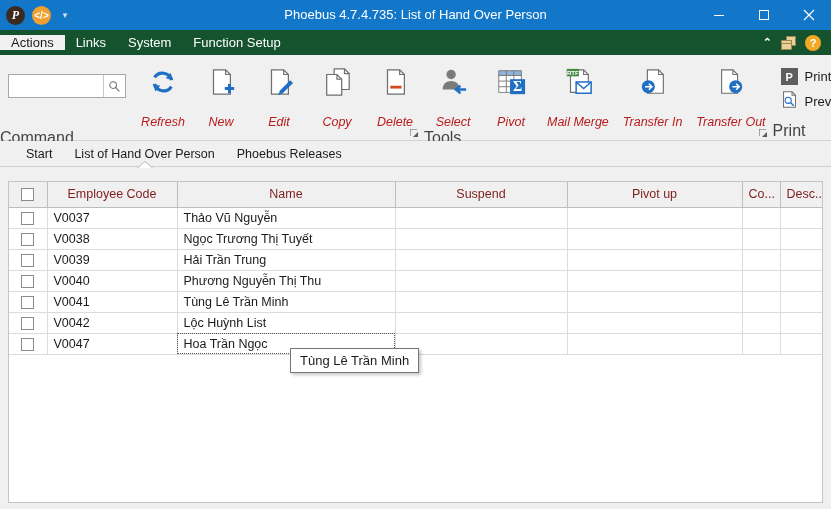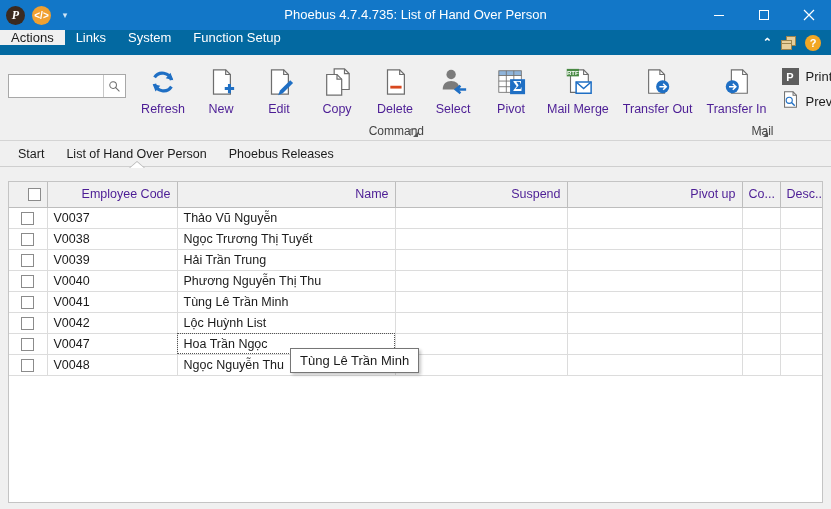--- a/index.html
+++ b/index.html
@@ -41,23 +41,23 @@
     width: 45px; height: 30px;
     display: flex; align-items: center; justify-content: center;
     color: #ffffff;
   }
   .wc svg { display: block; }
 
   
   .menubar {
     position: relative;
     height: 25px;
-    background: #0369a1;
+    background: #14532d;
     display: flex;
-    align-items: flex-start;
+    align-items: center;
   }
   .menu-tab {
     padding: 0 11px;
     display: flex; align-items: center;
     font-size: 13px; color: #ffffff;
   }
   .menu-tab.active { background: #f0f0f0; color: #1b1b1b; }
   .menubar-right {
     position: absolute; right: 4px; top: 0; height: 25px;
     display: flex; align-items: center; gap: 9px; padding-right: 6px;
@@ -85,39 +85,39 @@
     position: relative;
     height: 86px;
     background: #f0f0f0;
     border-bottom: 1px solid #d4d4d4;
     display: flex;
     align-items: stretch;
   }
   .rgroup { position: relative; display: flex; flex-direction: column; }
   .rgroup-body { flex: 1; display: flex; align-items: flex-start; padding-top: 5px; }
   .rgroup-label {
-    height: 18px; line-height: 18px; text-align: right;
-    font-size: 12px; color: #444444; position: relative;
+    height: 18px; line-height: 18px; text-align: left;
+    font-size: 16px; color: #444444; position: relative;
   }
   .rgroup-sep {
     width: 1px; background: #d6d6d6; margin: 4px 0 20px 0;
   }
   .dlg-launcher {
     position: absolute; right: 5px; bottom: 2px;
     width: 9px; height: 9px; color: #5a5a5a;
   }
   .dlg-launcher svg { display: block; }
 
   .rbtn {
     width: 58px;
     display: flex; flex-direction: column; align-items: center;
     padding-top: 3px;
   }
   .rbtn .ico { height: 38px; display: flex; align-items: center; justify-content: center; }
-  .rbtn .lbl { font-size: 12.5px; color: #4c1d95; margin-top: 1px; white-space: nowrap; }
+  .rbtn .lbl { font-size: 12.5px; color: #b91c1c; margin-top: 14px; white-space: nowrap; font-style: italic; }
   .rbtn.wide { width: auto; padding: 3px 7px 0 7px; }
 
   .searchbox {
     margin: 14px 8px 0 8px;
     width: 118px; height: 24px;
     background: #ffffff; border: 1px solid #a8a8a8;
     display: flex; align-items: stretch;
   }
   .searchbox input {
     flex: 1; border: 0; outline: none; padding: 0 4px;
@@ -139,21 +139,21 @@
     display: flex; align-items: center; justify-content: center;
   }
 
   
   .crumbbar {
     position: relative;
     height: 26px;
     background: #f0f0f0;
     border-bottom: 1px solid #cfcfcf;
     display: flex; align-items: center;
-    padding-left: 7px;
+    padding-left: 15px;
   }
   .crumb {
     position: relative;
     font-size: 12.5px; color: #1b1b1b;
     padding: 0 11px;
     height: 26px; line-height: 26px;
   }
   .crumb.active::after {
     content: "";
     position: absolute; left: 50%; bottom: -1px; transform: translateX(-50%);
@@ -177,22 +177,22 @@
     background: #ffffff;
     border: 1px solid #c4c4c4;
     overflow: hidden;
   }
   table.grid { border-collapse: collapse; width: 100%; table-layout: fixed; }
   table.grid th {
     background: #f0f0f0;
     border-right: 1px solid #bdbdbd;
     border-bottom: 1px solid #bdbdbd;
     font-weight: normal;
-    font-size: 12.5px; color: #4c1d95;
-    text-align: right;
+    font-size: 12.5px; color: #7f1d1d;
+    text-align: center;
     padding: 0 6px;
     height: 25px;
     overflow: hidden; white-space: nowrap;
   }
   table.grid td {
     border-right: 1px solid #dcdcdc;
     border-bottom: 1px solid #dcdcdc;
     font-size: 12.5px; color: #1b1b1b;
     padding: 0 6px;
     height: 21px;
@@ -391,42 +391,42 @@
               <rect x="14" y="16" width="16" height="12" fill="#ffffff" stroke="#1f6fc4" stroke-width="1.6"></rect>
               <path d="M14 16 L22 23 L30 16" fill="none" stroke="#1f6fc4" stroke-width="1.6"></path>
             </svg>
           </div>
           <div class="lbl">Mail Merge</div>
         </div>
 
         <div class="rbtn wide">
           <div class="ico">
             <svg width="30" height="30" viewBox="0 0 32 32">
+              <path d="M10 3 H22 L27 8 V28 H10 Z" fill="#ffffff" stroke="#6e6e6e" stroke-width="1.2"></path>
+              <path d="M22 3 V8 H27" fill="none" stroke="#6e6e6e" stroke-width="1.2"></path>
+              <circle cx="11" cy="21" r="7" fill="#1f6fc4"></circle>
+              <path d="M7.5 21 H14 M11.5 17.8 L14.8 21 L11.5 24.2" stroke="#ffffff" stroke-width="1.6" fill="none"></path>
+            </svg>
+          </div>
+          <div class="lbl">Transfer In</div>
+        </div>
+
+        <div class="rbtn wide">
+          <div class="ico">
+            <svg width="30" height="30" viewBox="0 0 32 32">
               <path d="M6 3 H18 L23 8 V28 H6 Z" fill="#ffffff" stroke="#6e6e6e" stroke-width="1.2"></path>
               <path d="M18 3 V8 H23" fill="none" stroke="#6e6e6e" stroke-width="1.2"></path>
               <circle cx="21" cy="21" r="7" fill="#1f6fc4"></circle>
               <path d="M17.5 21 H24 M21.5 17.8 L24.8 21 L21.5 24.2" stroke="#ffffff" stroke-width="1.6" fill="none"></path>
             </svg>
           </div>
           <div class="lbl">Transfer Out</div>
         </div>
-
-        <div class="rbtn wide">
-          <div class="ico">
-            <svg width="30" height="30" viewBox="0 0 32 32">
-              <path d="M10 3 H22 L27 8 V28 H10 Z" fill="#ffffff" stroke="#6e6e6e" stroke-width="1.2"></path>
-              <path d="M22 3 V8 H27" fill="none" stroke="#6e6e6e" stroke-width="1.2"></path>
-              <circle cx="11" cy="21" r="7" fill="#1f6fc4"></circle>
-              <path d="M7.5 21 H14 M11.5 17.8 L14.8 21 L11.5 24.2" stroke="#ffffff" stroke-width="1.6" fill="none"></path>
-            </svg>
-          </div>
-          <div class="lbl">Transfer In</div>
-        </div>
-      </div>
-      <div class="rgroup-label">Mail</div>
+      </div>
+      <div class="rgroup-label">Tools</div>
       <div class="dlg-launcher">
         <svg width="9" height="9" viewBox="0 0 9 9">
           <path d="M0 0 H7 M0 0 V7" stroke="#5a5a5a" stroke-width="1" fill="none"></path>
           <path d="M8 3 V8 H3 Z" fill="#5a5a5a"></path>
         </svg>
       </div>
     </div>
 
     <div class="rgroup-sep"></div>
 
@@ -548,28 +548,19 @@
         </tr>
         <tr>
           <td class="colchk"><span class="chk"></span></td>
           <td>V0047</td>
           <td class="cellsel">Hoa  Trần Ngọc</td>
           <td></td>
           <td></td>
           <td></td>
           <td style="border-right:none"></td>
         </tr>
-        <tr>
-          <td class="colchk"><span class="chk"></span></td>
-          <td>V0048</td>
-          <td>Ngọc  Nguyễn Thu</td>
-          <td></td>
-          <td></td>
-          <td></td>
-          <td style="border-right:none"></td>
-        </tr>
       </tbody>
     </table>
   </div>
 
   <div class="tooltip">Tùng  Lê Trần Minh</div>
 
 </div>
 
 </body></html>

